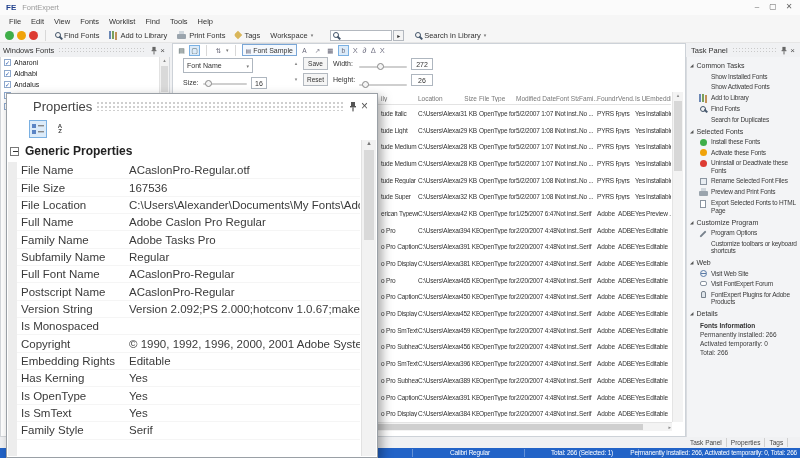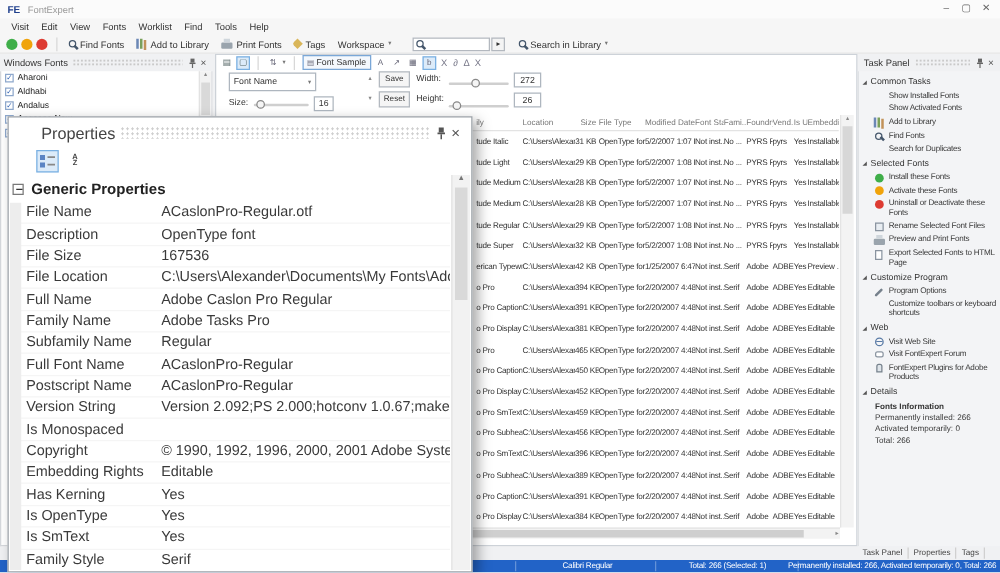--- a/index.html
+++ b/index.html
@@ -140,21 +140,21 @@
 
   <div id="titlebar" class="abs">
     <span id="logo">FE</span>
     <span id="wintitle">FontExpert</span>
     <span class="winctl" style="right:36px">–</span>
     <span class="winctl" style="right:20px">▢</span>
     <span class="winctl" style="right:4px">✕</span>
   </div>
 
   <div id="menubar" class="abs">
-      <span class="menu-item">Visit</span>
+      <span class="menu-item">File</span>
       <span class="menu-item">Edit</span>
       <span class="menu-item">View</span>
       <span class="menu-item">Fonts</span>
       <span class="menu-item">Worklist</span>
       <span class="menu-item">Find</span>
       <span class="menu-item">Tools</span>
       <span class="menu-item">Help</span>
     </div>
 
   <div id="toolbar" class="abs">
@@ -726,24 +726,20 @@
     <div id="props-sec">
       <span class="minusbox"></span>
       <span>Generic Properties</span>
     </div>
     <div id="props-grid">
         <div class="prow">
           <span class="plabel">File Name</span>
           <span class="pvalue">ACaslonPro-Regular.otf</span>
         </div>
         <div class="prow">
-          <span class="plabel">Description</span>
-          <span class="pvalue">OpenType font</span>
-        </div>
-        <div class="prow">
           <span class="plabel">File Size</span>
           <span class="pvalue">167536</span>
         </div>
         <div class="prow">
           <span class="plabel">File Location</span>
           <span class="pvalue">C:\Users\Alexander\Documents\My Fonts\Ado</span>
         </div>
         <div class="prow">
           <span class="plabel">Full Name</span>
           <span class="pvalue">Adobe Caslon Pro Regular</span>

